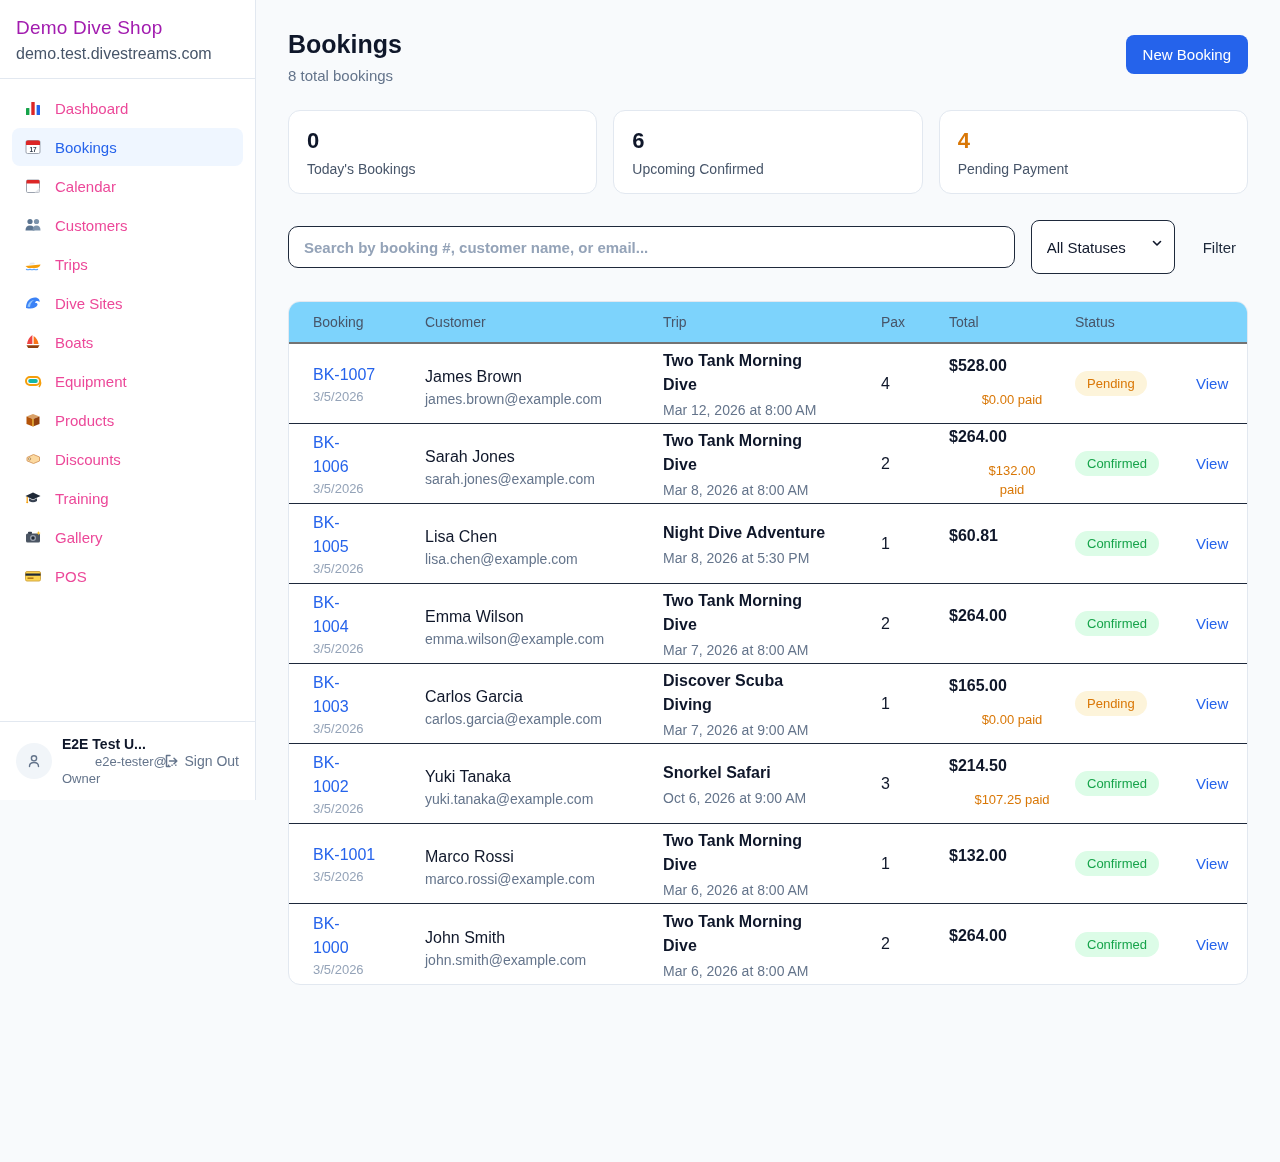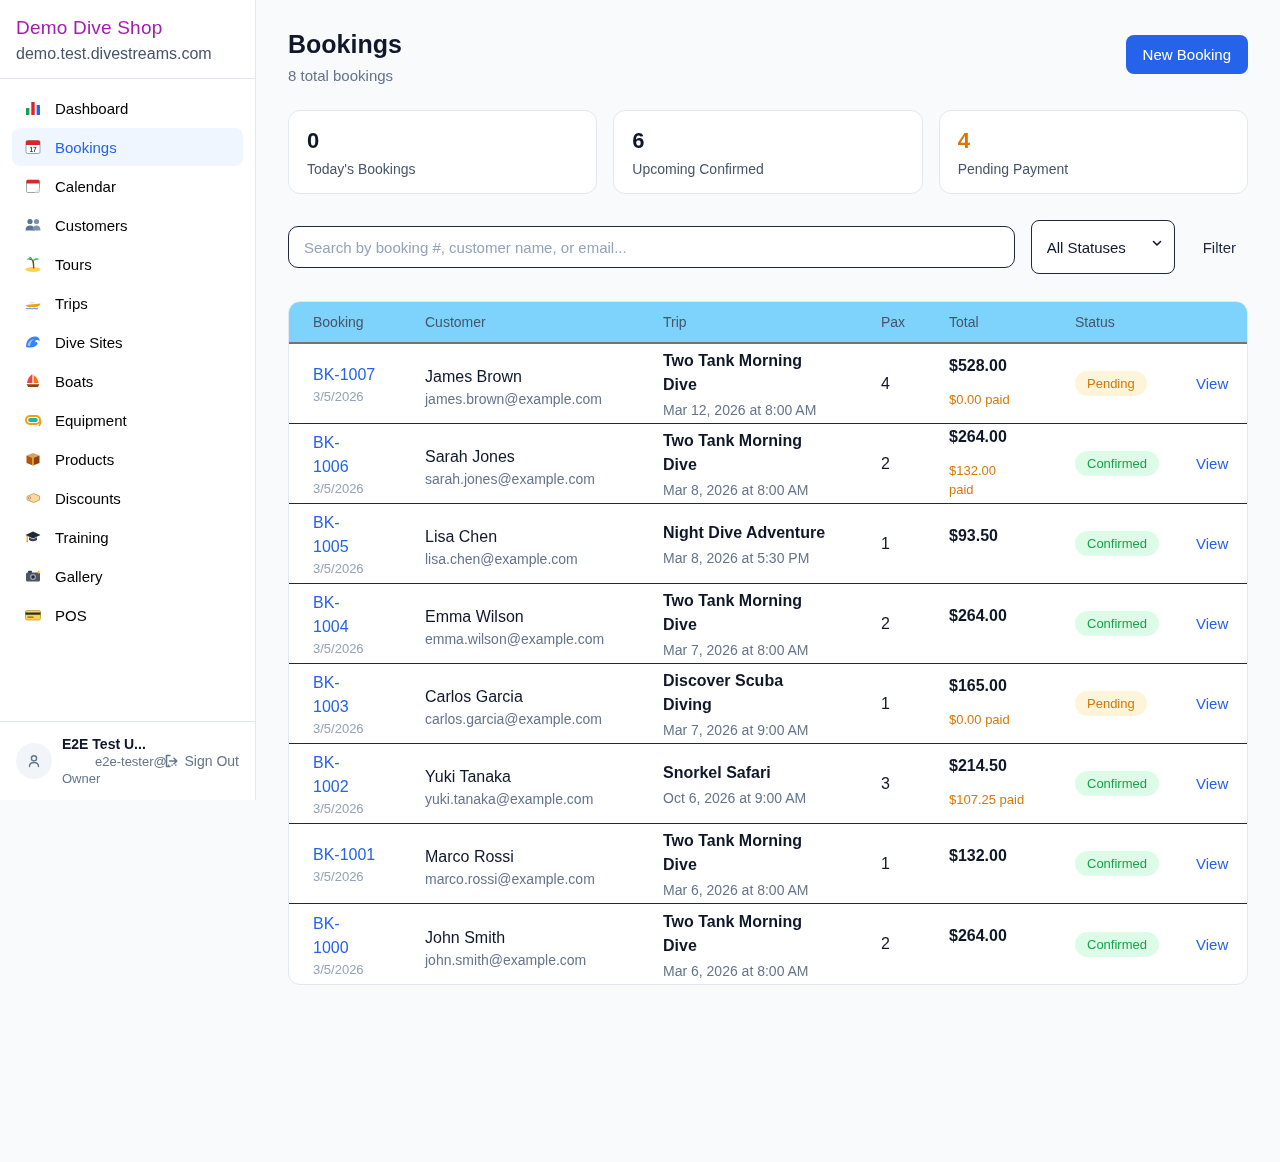--- a/index.html
+++ b/index.html
@@ -19,21 +19,21 @@
     border-right: 1px solid #e2e8f0;
     display: flex; flex-direction: column;
   }
   .brand { padding: 17px 16px 15px; border-bottom: 1px solid #e2e8f0; cursor:pointer; }
   .brand-name { color:#a21caf; font-size:19px; font-weight:normal; letter-spacing:.2px; }
   .brand-domain { color:#475569; font-size:16px; margin-top:6px; }
   .nav { padding: 10px 12px; flex:1; }
   .nav-item {
     display:flex; align-items:center; gap:13px;
     padding: 10px 12px; border-radius:8px;
-    font-size:15px; color:#000000; cursor:pointer;
+    font-size:15px; color:#ec4899; cursor:pointer;
     margin-bottom:1px;
   }
   .nav-item .ic { width:18px; height:18px; flex:0 0 18px; display:inline-flex; }
   .nav-item.active { background:#eff6ff; color:#2563eb; font-weight:500; }
   .side-footer {
     border-top:1px solid #e2e8f0;
     padding: 14px 16px;
     display:flex; align-items:center; gap:10px;
   }
   .avatar {
@@ -64,21 +64,21 @@
     padding: 17px 18px; height:84px;
   }
   .stat-value { font-size:22px; font-weight:bold; color:#0f172a; }
   .stat-value.accent { color:#d97706; }
   .stat-label { font-size:14px; color:#475569; margin-top:7px; }
 
   .controls { display:flex; align-items:center; margin-top:26px; gap:16px; }
   .search-input {
     flex:1; height:42px; border:1px solid #1e293b; border-radius:10px;
     padding: 0 15px; font-size:15px; color:#0f172a; background:#fff;
-    font-family: "Liberation Sans", sans-serif; outline:none;
+    font-family: "Liberation Sans", sans-serif; outline:none;font-weight:bold;
   }
   .search-input::placeholder { color:#94a3b8; }
   .status-select {
     position:relative; height:54px; width:144px;
     border:1px solid #1e293b; border-radius:8px; background:#fff;
     display:flex; align-items:center; cursor:pointer;
   }
   .status-select select {
     appearance:none; -webkit-appearance:none; border:none; background:transparent;
     width:100%; height:100%; padding:0 30px 0 15px; font-size:15px; color:#0f172a;
@@ -101,21 +101,21 @@
   .trow { padding: 0 24px; height:80px; align-items:center; border-bottom:1px solid #1e293b; }
   .trow:last-child { border-bottom:none; }
   .bk-id { color:#2563eb; font-size:16px; font-weight:500; white-space:pre-line; line-height:1.5; cursor:pointer; }
   .bk-date { font-size:13px; color:#94a3b8; margin-top:2px; }
   .cust-name { font-size:16px; color:#0f172a;margin-top:8px; }
   .cust-email { font-size:14px; color:#64748b; margin-top:5px; }
   .trip-name { font-size:16px; font-weight:600; color:#0f172a; white-space:pre-line; line-height:1.5; }
   .trip-time { font-size:14px; color:#64748b; margin-top:5px; }
   .pax { font-size:16px; color:#0f172a; }
   .total { font-size:16px; font-weight:bold; color:#0f172a; }
-  .paid { font-size:13px; color:#d97706; margin-top:16px; white-space:pre-line; line-height:1.45; }
+  .paid { font-size:13px; color:#d97706; margin-top:16px; white-space:pre-line; line-height:1.45;text-align:center; }
   .badge {
     display:inline-block; font-size:13px; font-weight:500;
     padding: 5px 12px; border-radius:999px;
   }
   .badge-pending { background:#fdf4da; color:#d97706; }
   .badge-confirmed { background:#dcfce7; color:#16a34a; }
   .view-link { color:#2563eb; font-size:15px; font-weight:500; cursor:pointer; }
 </style>
 </head>
 <body>
@@ -159,32 +159,20 @@
     <div class="nav-item">
       <span class="ic">
           <svg width="18" height="18" viewBox="0 0 18 18">
             <circle cx="6" cy="5.5" r="2.6" fill="#5b7490"></circle>
             <path d="M1.5 14.5 q0-5 4.5-5 q4.5 0 4.5 5 z" fill="#5b7490"></path>
             <circle cx="12.5" cy="5.5" r="2.6" fill="#7c93ab"></circle>
             <path d="M8.6 14.5 q0-5 3.9-5 q4 0 4 5 z" fill="#7c93ab"></path>
           </svg>
         </span>
       <span>Customers</span>
-    </div>
-    <div class="nav-item">
-      <span class="ic">
-          <svg width="18" height="18" viewBox="0 0 18 18">
-            <ellipse cx="9" cy="14.5" rx="7.5" ry="2.6" fill="#fcd34d"></ellipse>
-            <path d="M9 13.5 C9 9 8.4 6.5 7.6 4.8 L9.4 4.8 C10.2 7 10.4 9.5 10.3 13.5 Z" fill="#92400e"></path>
-            <path d="M8.8 5 C6.5 2.8 4 3 2.6 4.6 C5 4.4 7 5.2 8.8 5.8 Z" fill="#16a34a"></path>
-            <path d="M9 5 C11.2 2.6 13.8 2.8 15.4 4.4 C12.8 4.3 10.9 5.1 9.2 5.8 Z" fill="#22c55e"></path>
-            <path d="M8.6 5.2 C8 2.8 6.4 1.6 4.4 1.8 C6 2.6 7.4 3.8 8.6 5.4 Z" fill="#15803d"></path>
-          </svg>
-        </span>
-      <span>Tours</span>
     </div>
     <div class="nav-item">
       <span class="ic">
           <svg width="18" height="18" viewBox="0 0 18 18">
             <path d="M1.5 11 L16.5 9.5 C16 11.5 14 13 11.5 13 L4 13 Z" fill="#f59e0b"></path>
             <path d="M5 9.8 L11 9.2 L10 7.5 L6.5 7.8 Z" fill="#e5e7eb"></path>
             <path d="M2 14.2 q2 1 4 0 q2 1 4 0 q2 1 4 0" stroke="#60a5fa" fill="none" stroke-width="1.1"></path>
           </svg>
         </span>
       <span>Trips</span>
@@ -402,21 +390,21 @@
       <div>
           <div class="cust-name">Lisa Chen</div>
           <div class="cust-email">lisa.chen@example.com</div>
         </div>
       <div>
           <div class="trip-name">Night Dive Adventure</div>
           <div class="trip-time">Mar 8, 2026 at 5:30 PM</div>
         </div>
       <div class="pax">1</div>
       <div>
-          <div class="total">$93.50</div>
+          <div class="total">$60.81</div>
           <div class="paid"></div>
         </div>
       <div><span class="badge badge-confirmed">Confirmed</span></div>
       <div class="view-link">View</div>
     </div>
 
     <div class="tgrid trow">
       <div>
           <div class="bk-id">BK-
 1004</div>

